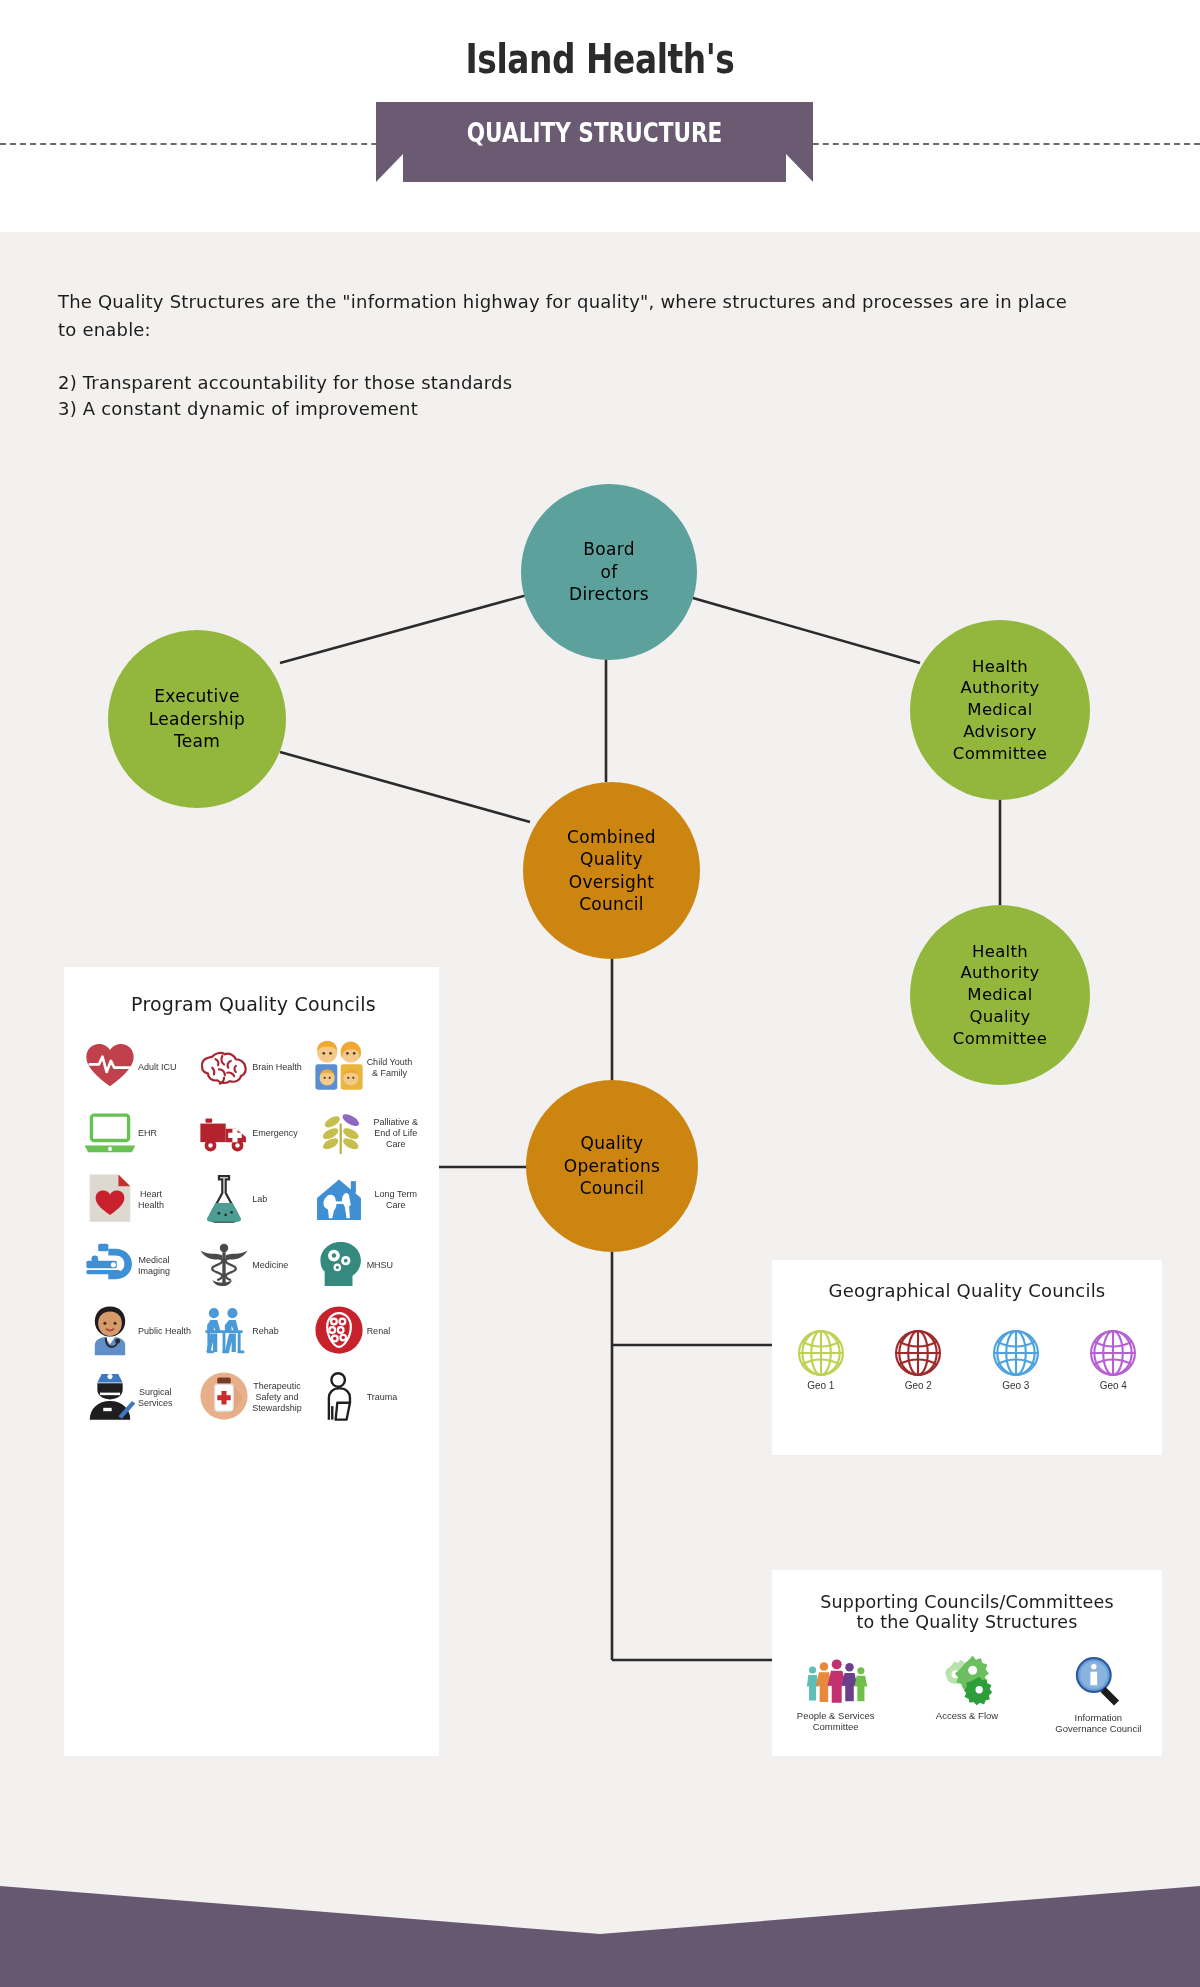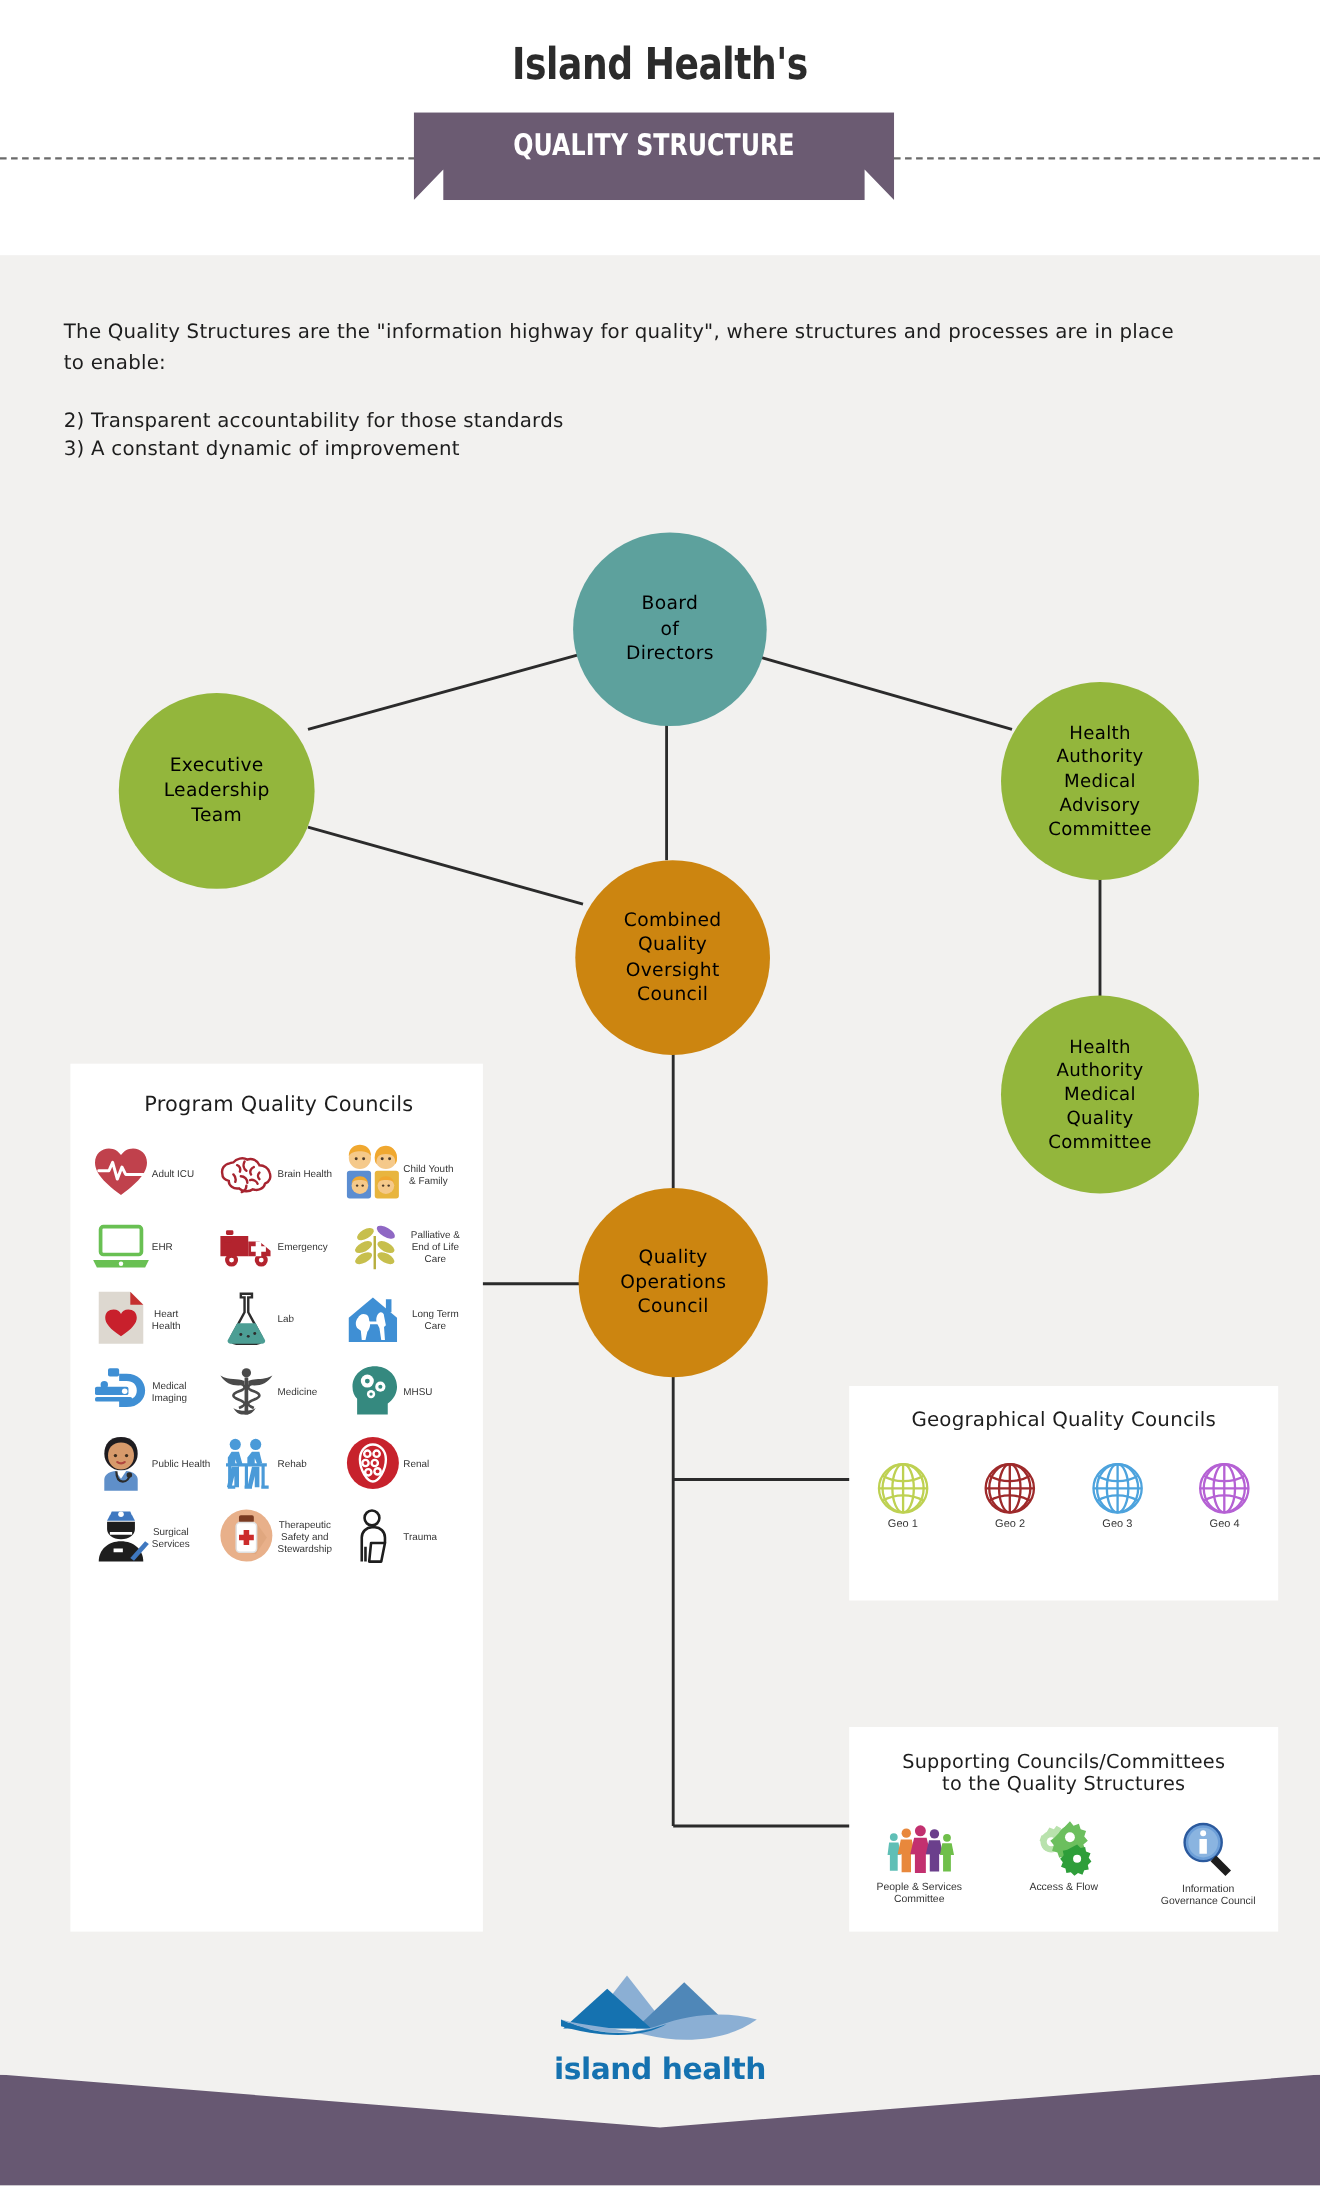--- a/index.html
+++ b/index.html
@@ -651,26 +651,16 @@
               </g>
               <path d="M41 39l16 16-6 6-16-16z" fill="#1d1d1d"></path>
             </svg>
           </div>
           <div class="sup-label" style="white-space: pre-line;">Information
 Governance Council</div>
         </div>
       </div>
   </div>
 
-  <div class="logo-wrap">
-    <svg width="180" height="78" viewBox="0 0 180 78">
-      <polygon points="60,10 96,56 24,56" fill="#8bafd4"></polygon>
-      <polygon points="112,16 156,58 68,58" fill="#4f87b8"></polygon>
-      <polygon points="42,22 82,58 2,58" fill="#1572b0"></polygon>
-      <path d="M0,50 C40,68 70,62 90,55 C118,45 150,42 178,50 C150,70 110,72 78,64 C48,57 22,56 0,50 Z" fill="#8bafd4"></path>
-      <path d="M0,50 C42,69 74,62 96,54 C72,68 34,66 0,56 Z" fill="#1572b0"></path>
-    </svg>
-    <div class="logo-text">island health</div>
-  </div>
 
   <div class="footer-band"></div>
 
 </div>
 
 </body></html>

